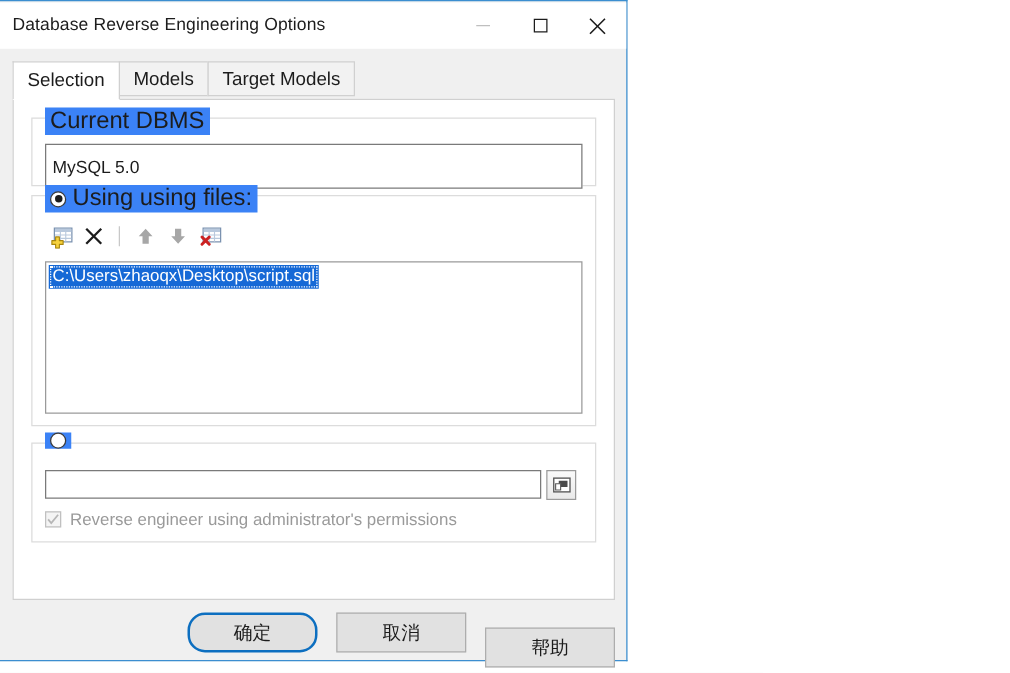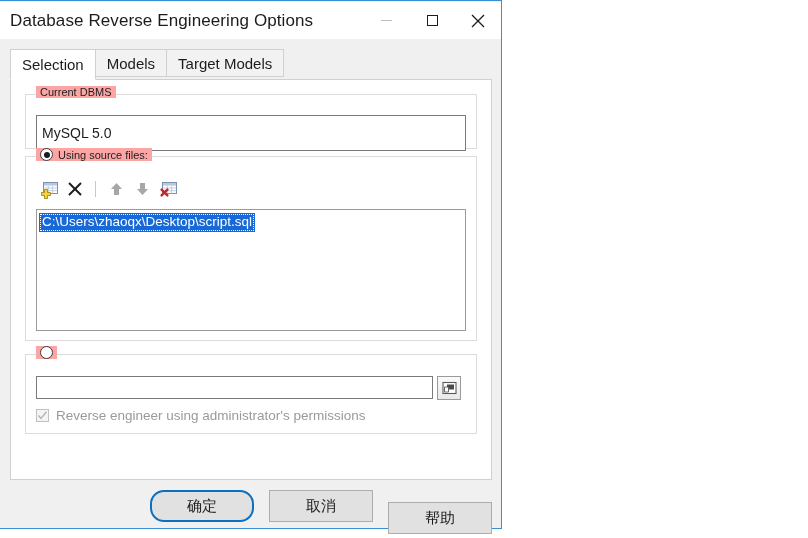--- a/index.html
+++ b/index.html
@@ -40,21 +40,21 @@
     top: 1px;
     width: 501px;
     height: 37px;
     background: #ffffff;
     box-sizing: border-box;
   }
   .title-text {
     position: absolute;
     left: 10px;
     top: 9px;
-    font-size: 17px;
+    font-size: 14px;
     color: #1c1c1c;
     white-space: nowrap;
     letter-spacing: 0.1px;
   }
   .win-btns {
     position: absolute;
     right: 0;
     top: 0;
     height: 37px;
     display: flex;
@@ -130,23 +130,23 @@
   .groupbox {
     position: absolute;
     border: 1px solid #dcdcdc;
     box-sizing: border-box;
     background: transparent;
   }
   .group-legend {
     position: absolute;
     top: -9px;
     left: 10px;
-    background: #fca5a5;
+    background: #3b82f6;
     padding: 0 4px;
-    font-size: 11px;
+    font-size: 19px;
     color: #1c1c1c;
     white-space: nowrap;
     display: flex;
     align-items: center;
     gap: 5px;
   }
 
   #group-dbms { left: 25px; top: 93px; width: 452px; height: 55px; }
   #group-script { left: 25px; top: 155px; width: 452px; height: 185px; }
   #group-datasource { left: 25px; top: 353px; width: 452px; height: 80px; }
@@ -355,21 +355,21 @@
     <div class="groupbox" id="group-dbms">
       <span class="group-legend">Current DBMS</span>
     </div>
     <div class="textinput" id="dbms-input">
       <span>MySQL 5.0</span>
     </div>
 
     <div class="groupbox" id="group-script">
       <span class="group-legend">
         <span class="radio-outer checked"></span>
-        <span>Using source files:</span>
+        <span>Using using files:</span>
       </span>
     </div>
 
     <div class="toolbar">
       <button class="tb-btn">
         <svg width="19" height="19" viewBox="0 0 19 19">
           <rect x="3.5" y="2.5" width="14" height="11" fill="#ffffff" stroke="#7b92b0" stroke-width="1"></rect>
           <rect x="4" y="3" width="13" height="2.6" fill="#b9c9dd"></rect>
           <line x1="4" y1="8" x2="17" y2="8" stroke="#b9c9dd" stroke-width="0.9"></line>
           <line x1="4" y1="10.7" x2="17" y2="10.7" stroke="#b9c9dd" stroke-width="0.9"></line>

